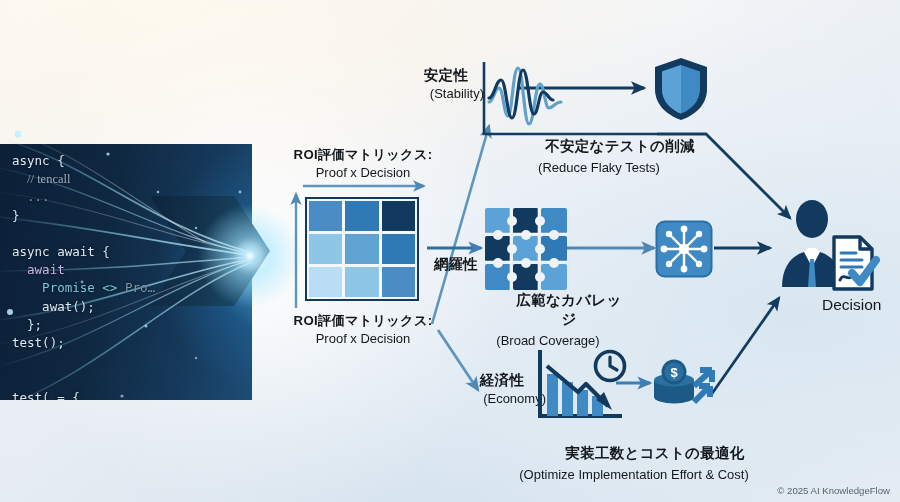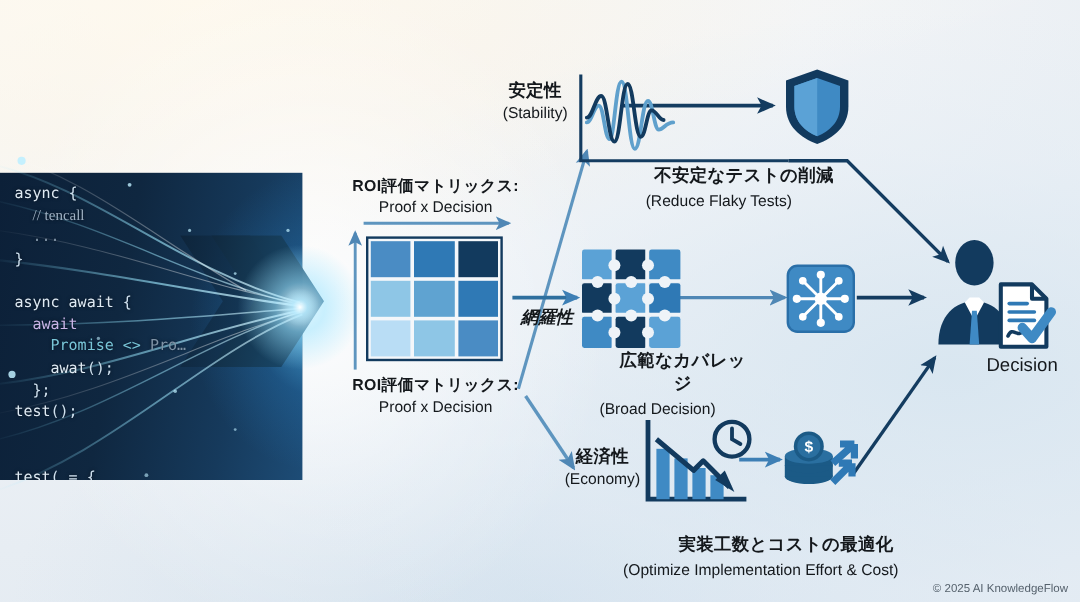--- a/index.html
+++ b/index.html
@@ -75,21 +75,21 @@
   
   .lbl{ position:absolute; text-align:center; color:#14181c; }
   .lbl .ja{ font-weight:bold; display:block; letter-spacing:.3px; }
   .lbl .en{ display:block; }
 
   .roi-lbl{ font-size:13.2px; }
   .roi-lbl .ja{ font-size:13.2px; }
   .roi-lbl .en{ font-size:13px; font-weight:normal; margin-top:1px; }
 
   .branch-lbl .ja{ font-size:14.5px; }
-  .branch-lbl .en{ font-size:13px; margin-top:1px; }
+  .branch-lbl .en{ font-size:13px; margin-top:1px;text-align:right; }
 
   .cap .ja{ font-size:14.5px;margin-left:42px; }
   .cap .en{ font-size:13px; margin-top:4px; }
 
   .inline-lbl{ position:absolute; font-weight:bold; font-size:14.5px; color:#14181c; }
 
   .decision-lbl{ position:absolute; font-size:15.5px; color:#14181c; }
 
   .copyright{ position:absolute; right:10px; bottom:6px; font-size:9.6px; color:#56626d; }
 
@@ -260,21 +260,21 @@
     <path d="M30,2 L56,11 L56,33 C56,49 44,59 30,64 C16,59 4,49 4,33 L4,11 Z" fill="#123a5e"></path>
     <path d="M30,9 L49,15.6 L49,33 C49,45.5 40,53.5 30,57.6 C20,53.5 11,45.5 11,33 L11,15.6 Z" fill="#3f8ac4"></path>
     <path d="M30,9 L30,57.6 C20,53.5 11,45.5 11,33 L11,15.6 Z" fill="#5ba2d6"></path>
   </svg>
 
   <div class="lbl cap" style="left:487px; top:137px; width:224px;">
     <span class="ja">不安定なテストの削減</span>
     <span class="en">(Reduce Flaky Tests)</span>
   </div>
 
-  <div class="inline-lbl" style="left:434px; top:255px;font-style:italic;">網羅性</div>
+  <div class="inline-lbl" style="left:434px; top:255px;">網羅性</div>
 
   <svg style="position:absolute; left:483px; top:206px; width:86px; height:86px;" viewBox="0 0 86 86">
     <g>
       <rect x="2" y="2" width="26" height="26" rx="2" fill="#5ba2d6"></rect>
       <rect x="30" y="2" width="26" height="26" rx="2" fill="#123a5e"></rect>
       <rect x="58" y="2" width="26" height="26" rx="2" fill="#3f8ac4"></rect>
       <rect x="2" y="30" width="26" height="26" rx="2" fill="#123a5e"></rect>
       <rect x="30" y="30" width="26" height="26" rx="2" fill="#5ba2d6"></rect>
       <rect x="58" y="30" width="26" height="26" rx="2" fill="#2f79b5"></rect>
       <rect x="2" y="58" width="26" height="26" rx="2" fill="#3f8ac4"></rect>
@@ -323,21 +323,21 @@
         <circle cx="49" cy="29" r="3.4"></circle>
       <circle cx="14" cy="14" r="3.2"></circle>
         <circle cx="44" cy="44" r="3.2"></circle>
       <circle cx="44" cy="14" r="3.2"></circle>
         <circle cx="14" cy="44" r="3.2"></circle>
     </g>
   </svg>
 
   <div class="lbl cap" style="left:470px; top:291px; width:156px;">
     <span class="ja">広範なカバレッジ</span>
-    <span class="en">(Broad Decision)</span>
+    <span class="en">(Broad Coverage)</span>
   </div>
 
   <div class="lbl branch-lbl" style="left:458px; top:371px; width:88px;">
     <span class="ja">経済性</span>
     <span class="en">(Economy)</span>
   </div>
 
   <svg style="position:absolute; left:534px; top:348px; width:100px; height:76px;" viewBox="0 0 100 76">
     <path d="M6,4 L6,68 L86,68" stroke="#123a5e" stroke-width="4" fill="none" stroke-linecap="square"></path>
     <g fill="#3f8ac4">

